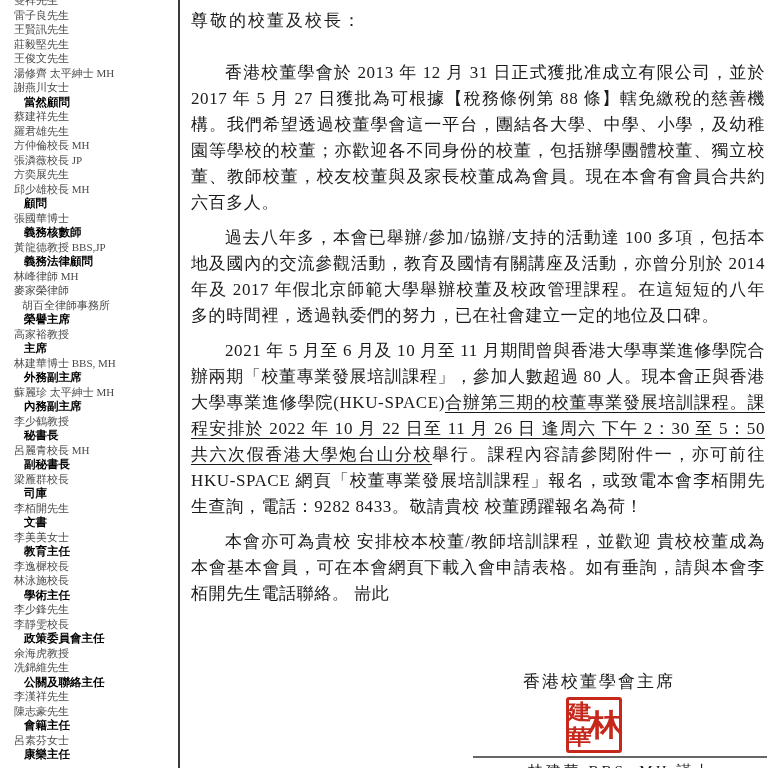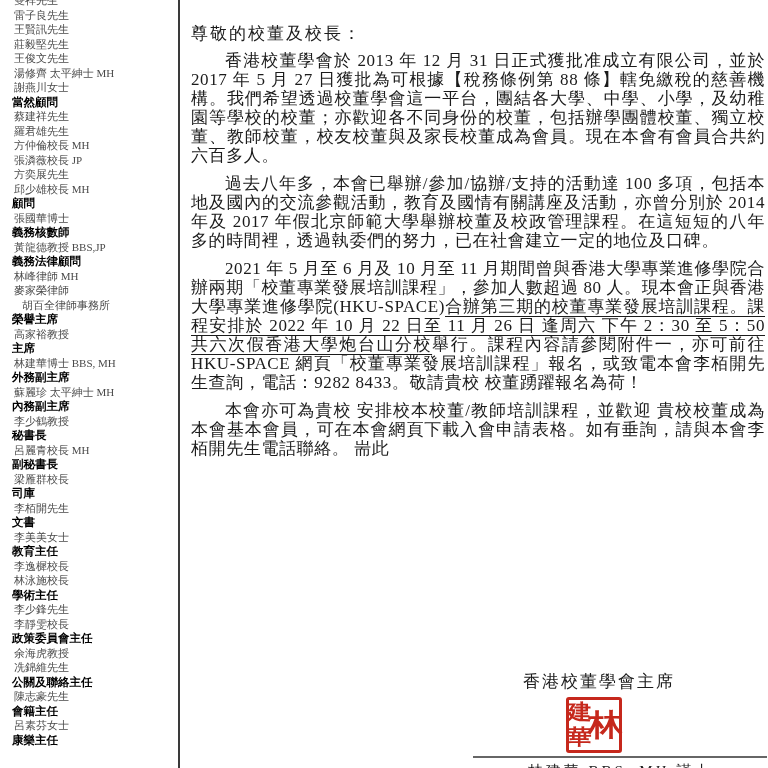--- a/index.html
+++ b/index.html
@@ -11,35 +11,35 @@
   }
   
   .sidebar{
     position:absolute;left:0;top:-7px;width:177px;
   }
   .srow{
     line-height:14.5px;font-size:11px;white-space:nowrap;
     color:#4a4a4a;padding-left:14px;overflow:hidden;
   }
   .srow.heading{
-    color:#000;font-weight:bold;font-size:11.5px;padding-left:12px;
+    color:#000;font-weight:bold;font-size:11.5px;padding-left:24px;
   }
   .srow.firm{padding-left:22px;}
   .vdivider{
     position:absolute;left:178px;top:0;width:1.5px;height:768px;background:#3a3a3a;
   }
   
   .main{
-    position:absolute;left:191px;top:13px;width:574px;
+    position:absolute;left:191px;top:0;width:574px;
   }
   .salutation{
     margin:9px 0 0 0;font-size:17px;letter-spacing:2px;
   }
   .para{
-    margin:6px 0 0 0;font-size:17px;line-height:19px;
+    margin:28px 0 0 0;font-size:17px;line-height:26px;
     text-align:justify;text-indent:2em;letter-spacing:0.6px;
   }
   .para.tight{margin-top:9px;}
   .uline{
     text-decoration:underline;text-decoration-thickness:1.2px;text-underline-offset:4px;
   }
   .closing{
     margin:12px 0 0 0;font-size:17px;letter-spacing:2px;text-indent:2em;
   }
   
@@ -161,20 +161,21 @@
     <div class="srow name">李靜雯校長</div>
 
     <div class="srow heading">政策委員會主任</div>
 
     <div class="srow name">余海虎教授</div>
 
     <div class="srow name">冼錦維先生</div>
 
     <div class="srow heading">公關及聯絡主任</div>
 
+    <div class="srow name">李漢祥先生</div>
 
     <div class="srow name">陳志豪先生</div>
 
     <div class="srow heading">會籍主任</div>
 
     <div class="srow name">呂素芬女士</div>
 
     <div class="srow heading">康樂主任</div>
   </div>
 

